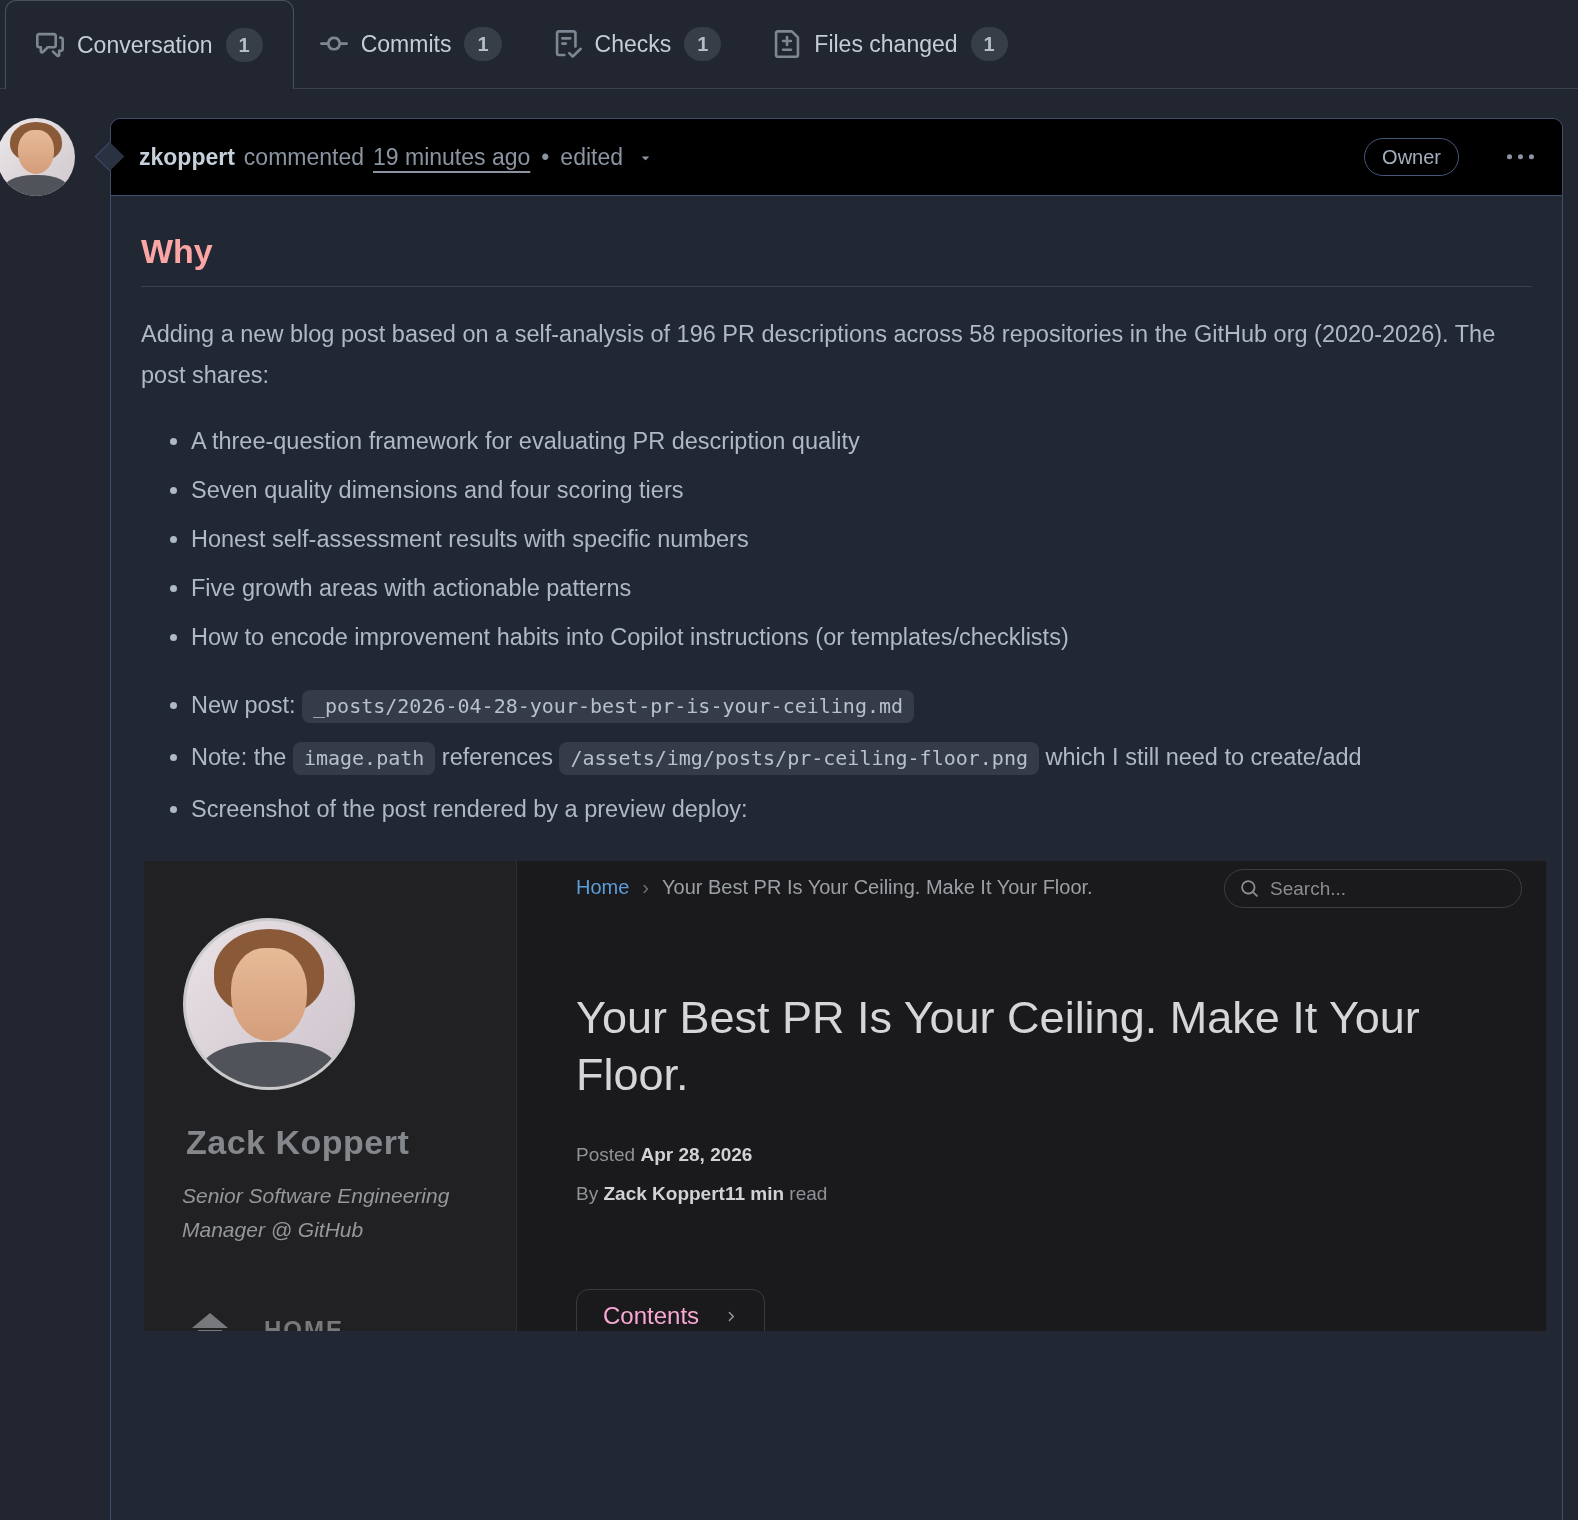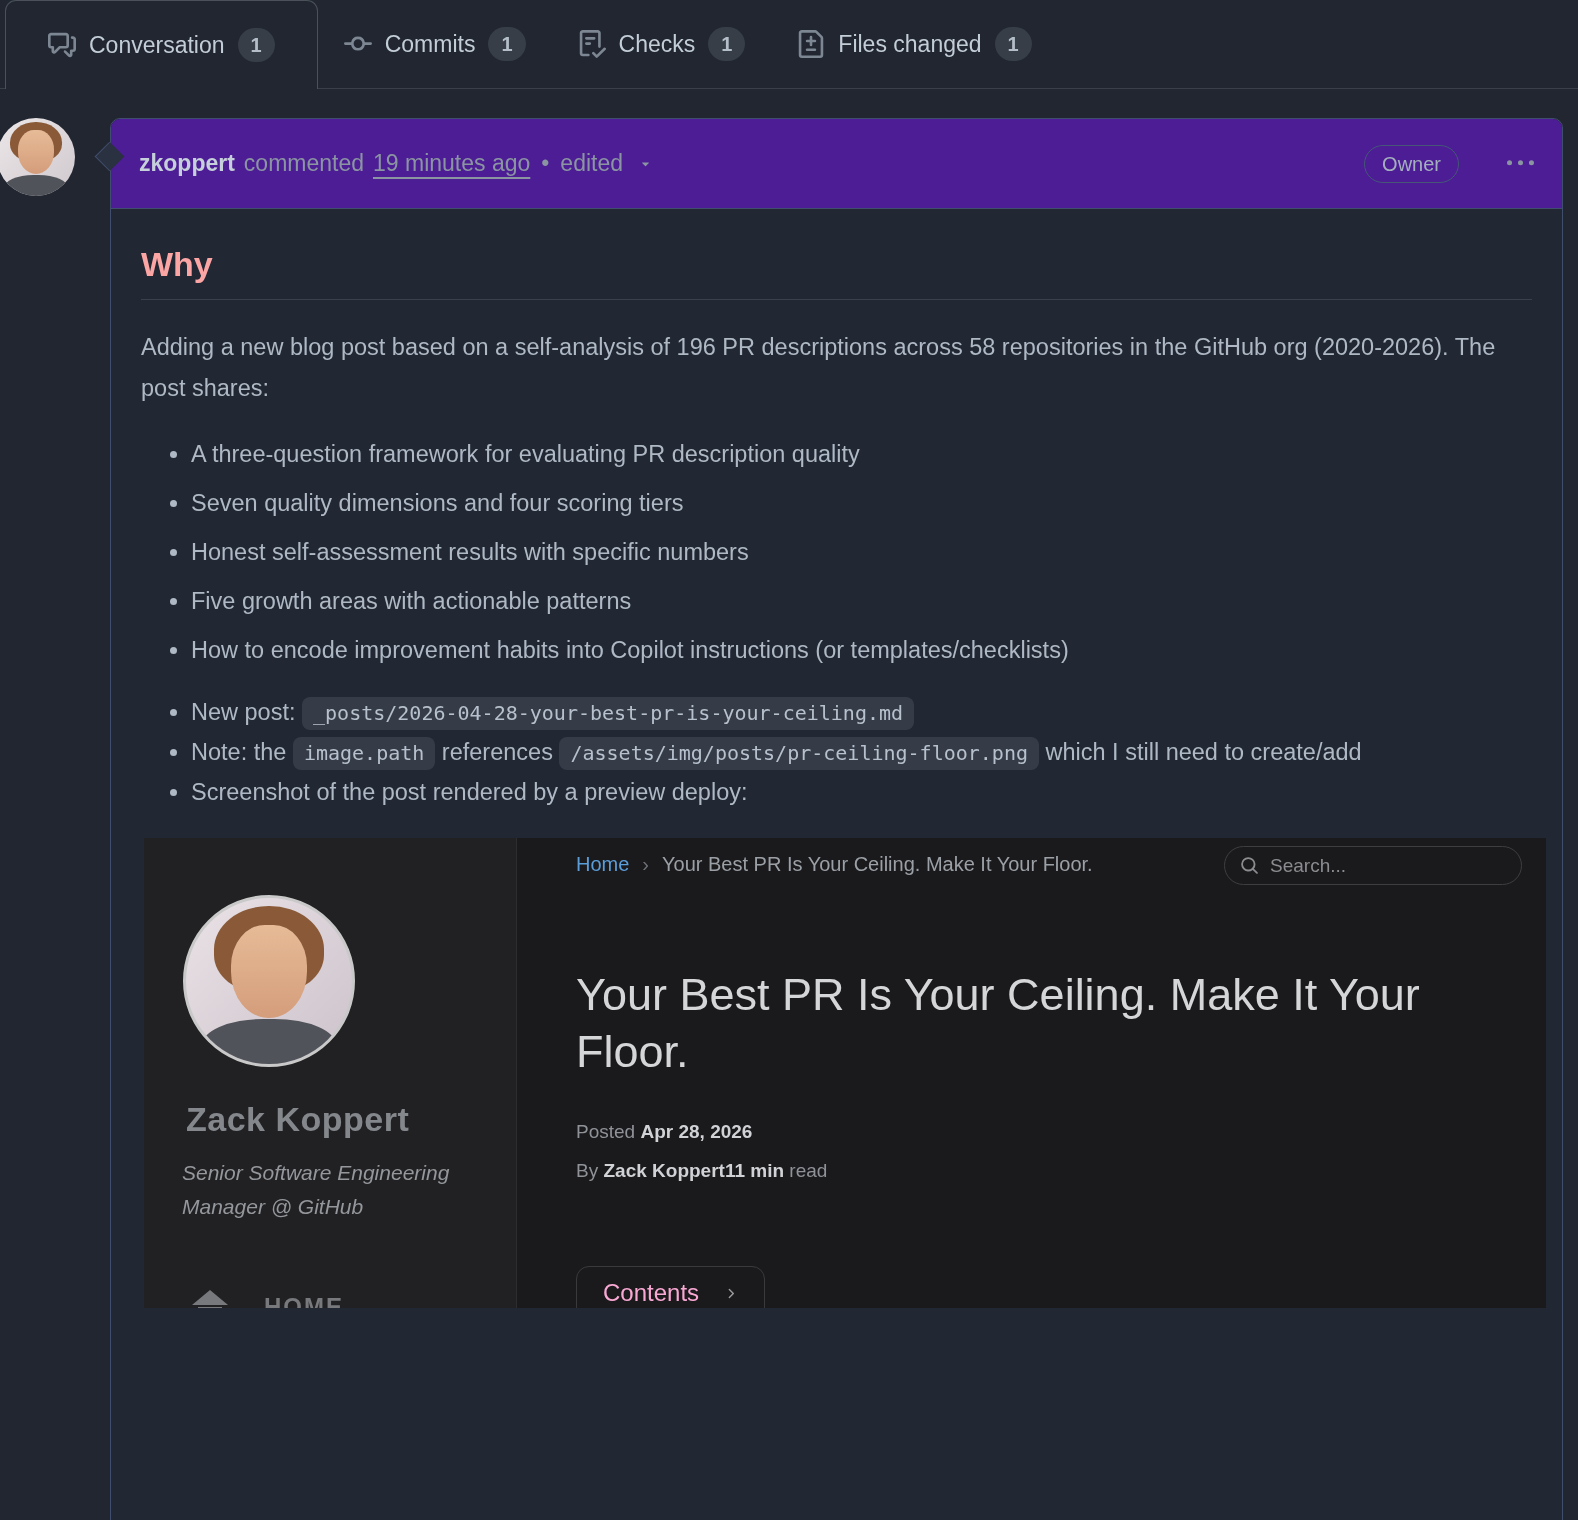--- a/index.html
+++ b/index.html
@@ -7,52 +7,52 @@
   body { font-family:"Liberation Sans", sans-serif; }
   .page { position:relative; width:1578px; height:1520px; background:#212631; overflow:hidden; }
 
   
   .tabbar { position:absolute; top:0; left:0; right:0; height:89px; display:flex; align-items:stretch;
             border-bottom:1px solid #3a4048; }
   .tab { display:flex; align-items:center; gap:13px; padding:0 26px; color:#c3cdd7; font-size:23px; cursor:pointer; }
   .tab .ticon { width:28px; height:28px; color:#7d8793; flex:none; display:flex; }
   .tab .ticon svg { width:100%; height:100%; }
   .tab.active { background:#212631; border:1px solid #4a5158; border-bottom:none; border-radius:11px 11px 0 0;
-                margin-bottom:-1px; margin-left:5px; padding:0 42px; }
+                margin-bottom:-1px; margin-left:5px; padding:0 30px; }
   .counter { background:#373e48; color:#b3bec9; font-size:20px; font-weight:600; line-height:1;
              padding:7px 13px; border-radius:20px; }
 
   
   .gh-avatar { position:absolute; left:-3px; top:118px; width:78px; height:78px; border-radius:50%;
                overflow:hidden; background:linear-gradient(135deg,#ece7e9,#cfc8cd); }
   .comment { position:absolute; left:110px; top:118px; width:1453px; height:1600px;
              border:1px solid #404e6e; border-radius:10px; background:#212733; }
   .caret { position:absolute; left:-12px; top:27px; width:21px; height:21px; transform:rotate(45deg);
            background:#2a3140; border-left:1px solid #404e6e; border-bottom:1px solid #404e6e; }
-  .c-head { height:90px; background:#4c1d95; border-bottom:1px solid #404e6e; border-radius:9px 9px 0 0;
+  .c-head { height:77px; background:#000000; border-bottom:1px solid #404e6e; border-radius:9px 9px 0 0;
             display:flex; align-items:center; justify-content:space-between; padding:7px 28px; font-size:23px; color:#8b95a2; }
   .c-head .left { display:flex; align-items:center; gap:9px; }
   .author { font-weight:700; color:#c6d0da; }
   .ts-link { color:#8b95a2; text-decoration:underline; text-underline-offset:6px; cursor:pointer; }
   .sep-dot { margin:0 2px; }
   .edit-caret { width:15px; height:15px; color:#8b95a2; margin-left:6px; display:flex; }
   .c-head .right { display:flex; align-items:center; gap:48px; }
   .owner-pill { border:1px solid #455677; color:#a3afbd; font-size:20px; padding:6px 17px;
                 border-radius:999px; line-height:1.2; cursor:pointer; }
   .kebab { width:27px; height:27px; color:#8b95a2; cursor:pointer; display:flex; }
 
   
   .c-body { padding:30px 30px; color:#aeb9c5; font-size:23.5px; }
   .c-body h2 { font-size:34px; font-weight:600; color:#fca5a5; padding-bottom:15px;
                border-bottom:1px solid #3a414c; margin-top:6px; }
   .c-body h2.later { margin-top:52px; }
   .c-body p { margin-top:27px; line-height:41px; }
   .c-body ul { margin-top:25px; padding-left:50px; }
   .c-body ul li { line-height:41px; margin-bottom:8px; }
-  .c-body ul.loose li { line-height:32px; margin-bottom:7px; }
+  .c-body ul.loose li { line-height:44px; margin-bottom:7px; }
   .c-body li::marker { color:#aeb9c5; }
   code.ghc { font-family:"DejaVu Sans Mono", monospace; font-size:20px; color:#b7c1cd;
              background:#353c48; padding:4px 11px 5px; border-radius:8px; }
 
   
   .shot { margin-top:30px; margin-left:3px; width:1402px; height:470px; display:flex;
           background:#1a1a1c; overflow:hidden; cursor:pointer; }
   .shot-side { width:373px; flex:none; background:#212123; border-right:1px solid #2d2d30; position:relative; }
   .blog-avatar { position:absolute; left:39px; top:57px; width:172px; height:172px; border-radius:50%;
                  border:3px solid #c9c9c9; overflow:hidden; background:linear-gradient(135deg,#e9e2e6,#cdc2cb); }

